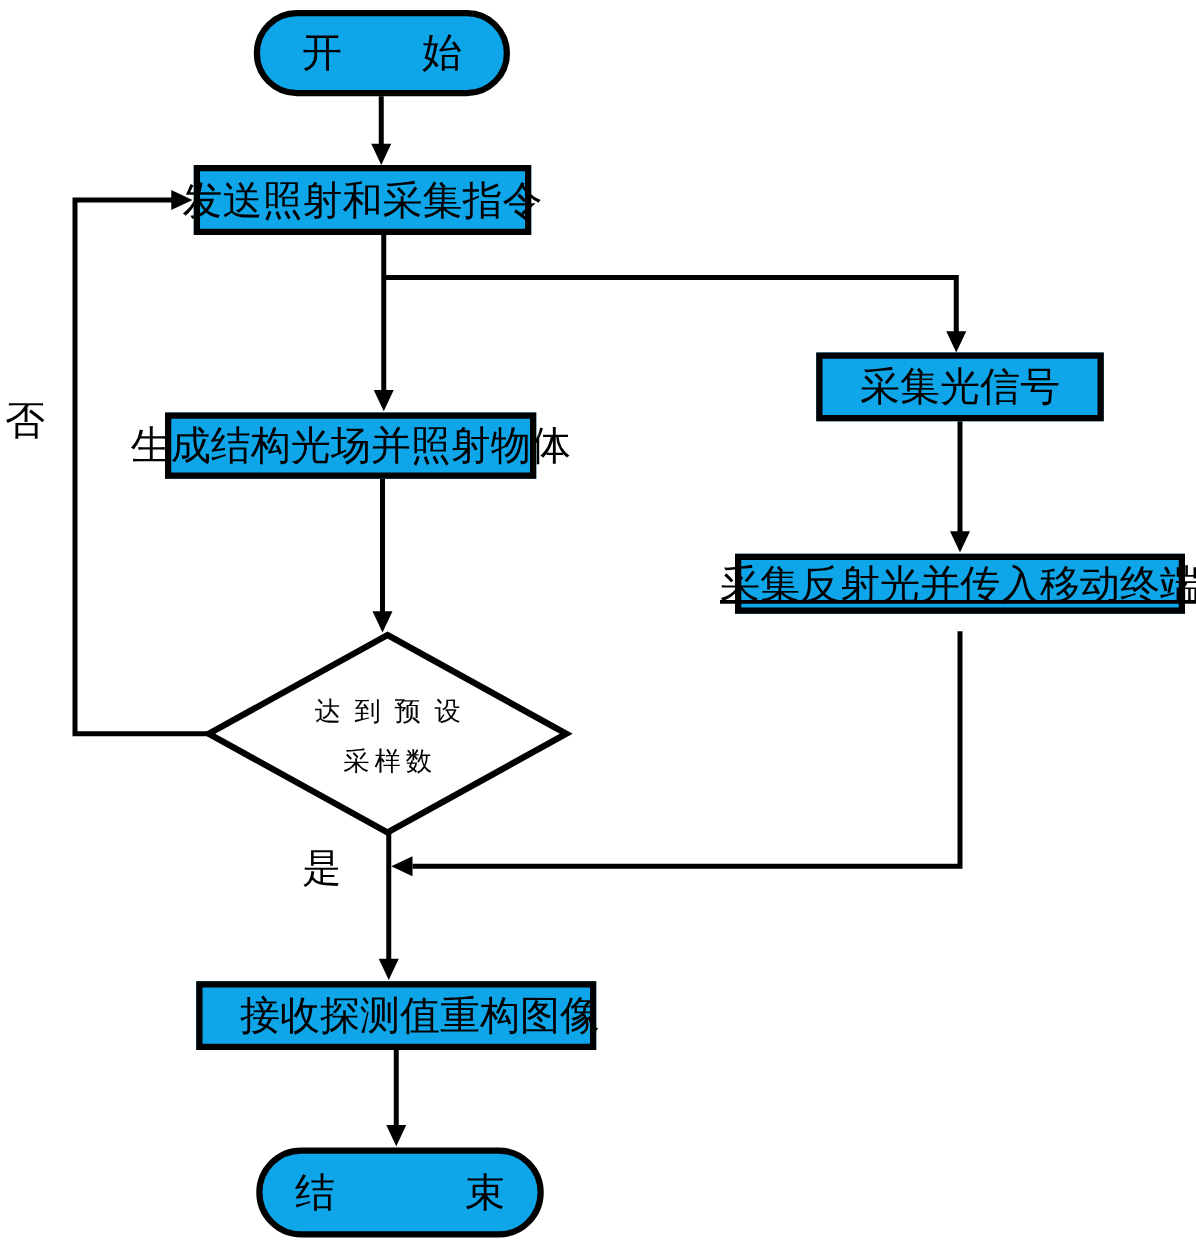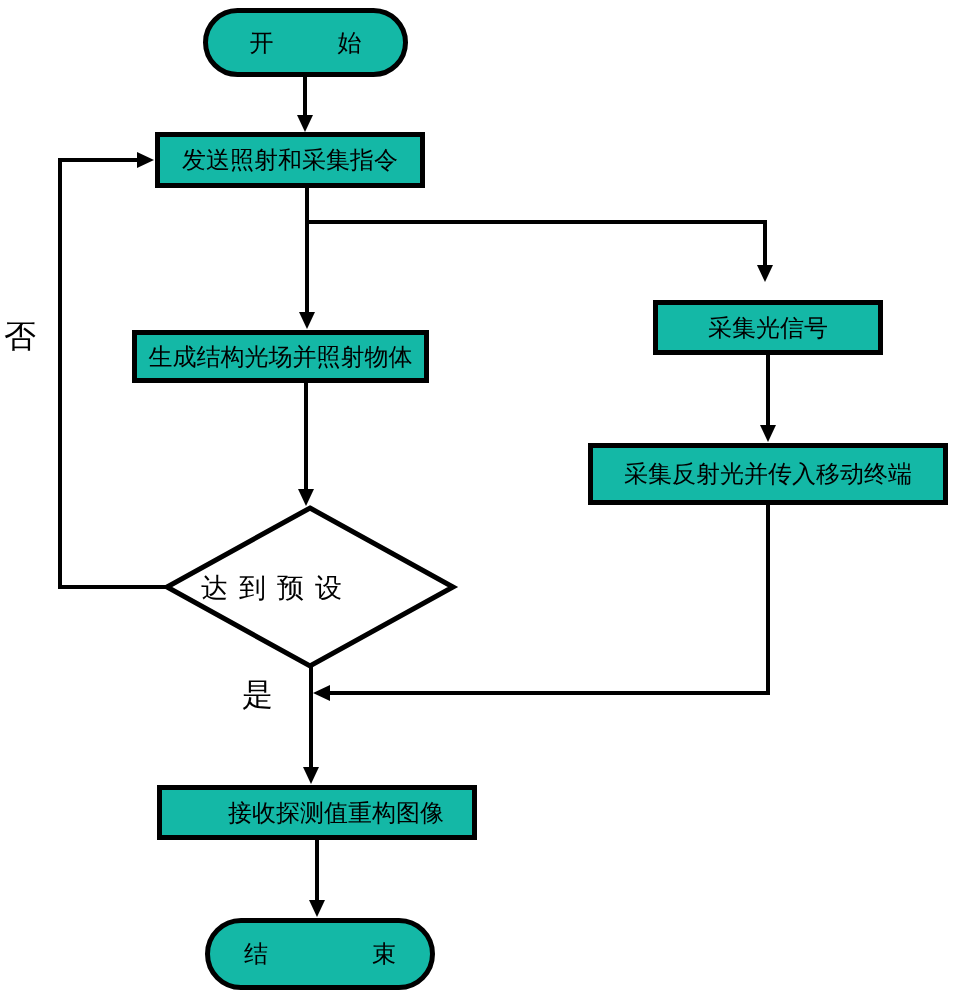--- a/index.html
+++ b/index.html
@@ -19,49 +19,49 @@
   .connector-layer {
     position: absolute;
     left: 0;
     top: 0;
     width: 957px;
     height: 1000px;
   }
   .node {
     position: absolute;
     box-sizing: border-box;
-    background: #14b8a6;
+    background: #0ea5e9;
     border: 5px solid #000000;
     display: flex;
     align-items: center;
     justify-content: center;
     text-align: center;
-    font-size: 24px;
+    font-size: 32px;
     line-height: 1.15;
     white-space: nowrap;
   }
   .terminator {
     border-radius: 37px;
   }
   
   .ls-start { letter-spacing: 64px; text-indent: 64px; }
   .ls-end   { letter-spacing: 104px; text-indent: 104px; }
   
   .diamond-label {
     position: absolute;
     left: 190px;
     top: 546px;
     width: 240px;
     height: 84px;
     display: flex;
-    flex-direction: row;
+    flex-direction: column;
     align-items: center;
-    justify-content: space-between;
+    justify-content: flex-end;
     text-align: center;
-    font-size: 27px;
+    font-size: 21px;
     line-height: 40px;
     white-space: nowrap;
   }
   .ls-d1 { letter-spacing: 11px; text-indent: 11px; }
   .ls-d2 { letter-spacing: 4px;  text-indent: 4px; }
   .edge-label {
     position: absolute;
     font-size: 31px;
     line-height: 1;
     white-space: nowrap;
@@ -131,30 +131,31 @@
   </div>
 
   <div class="node" style="left:155px; top:132px; width:270px; height:56px;">
     <span>发送照射和采集指令</span>
   </div>
 
   <div class="node" style="left:132px; top:330px; width:297px; height:53px;">
     <span>生成结构光场并照射物体</span>
   </div>
 
-  <div class="node" style="left:653px; top:300px; width:230px; height:55px;">
+  <div class="node" style="left:653px; top:282px; width:230px; height:55px;">
     <span>采集光信号</span>
   </div>
 
-  <div class="node" style="left:588px; top:443px; width:360px; height:62px;">
+  <div class="node" style="left:588px; top:443px; width:360px; height:48px;text-decoration:underline;">
     <span>采集反射光并传入移动终端</span>
   </div>
 
   <div class="diamond-label">
     <span class="ls-d1">达到预设</span>
+    <span class="ls-d2">采样数</span>
   </div>
 
   <div class="node" style="left:157px; top:785px; width:320px; height:55px;padding-left:38px;">
     <span>接收探测值重构图像</span>
   </div>
 
   <div class="node terminator" style="left:205px; top:918px; width:230px; height:72px;align-items:center;">
     <span class="ls-end">结束</span>
   </div>
 

